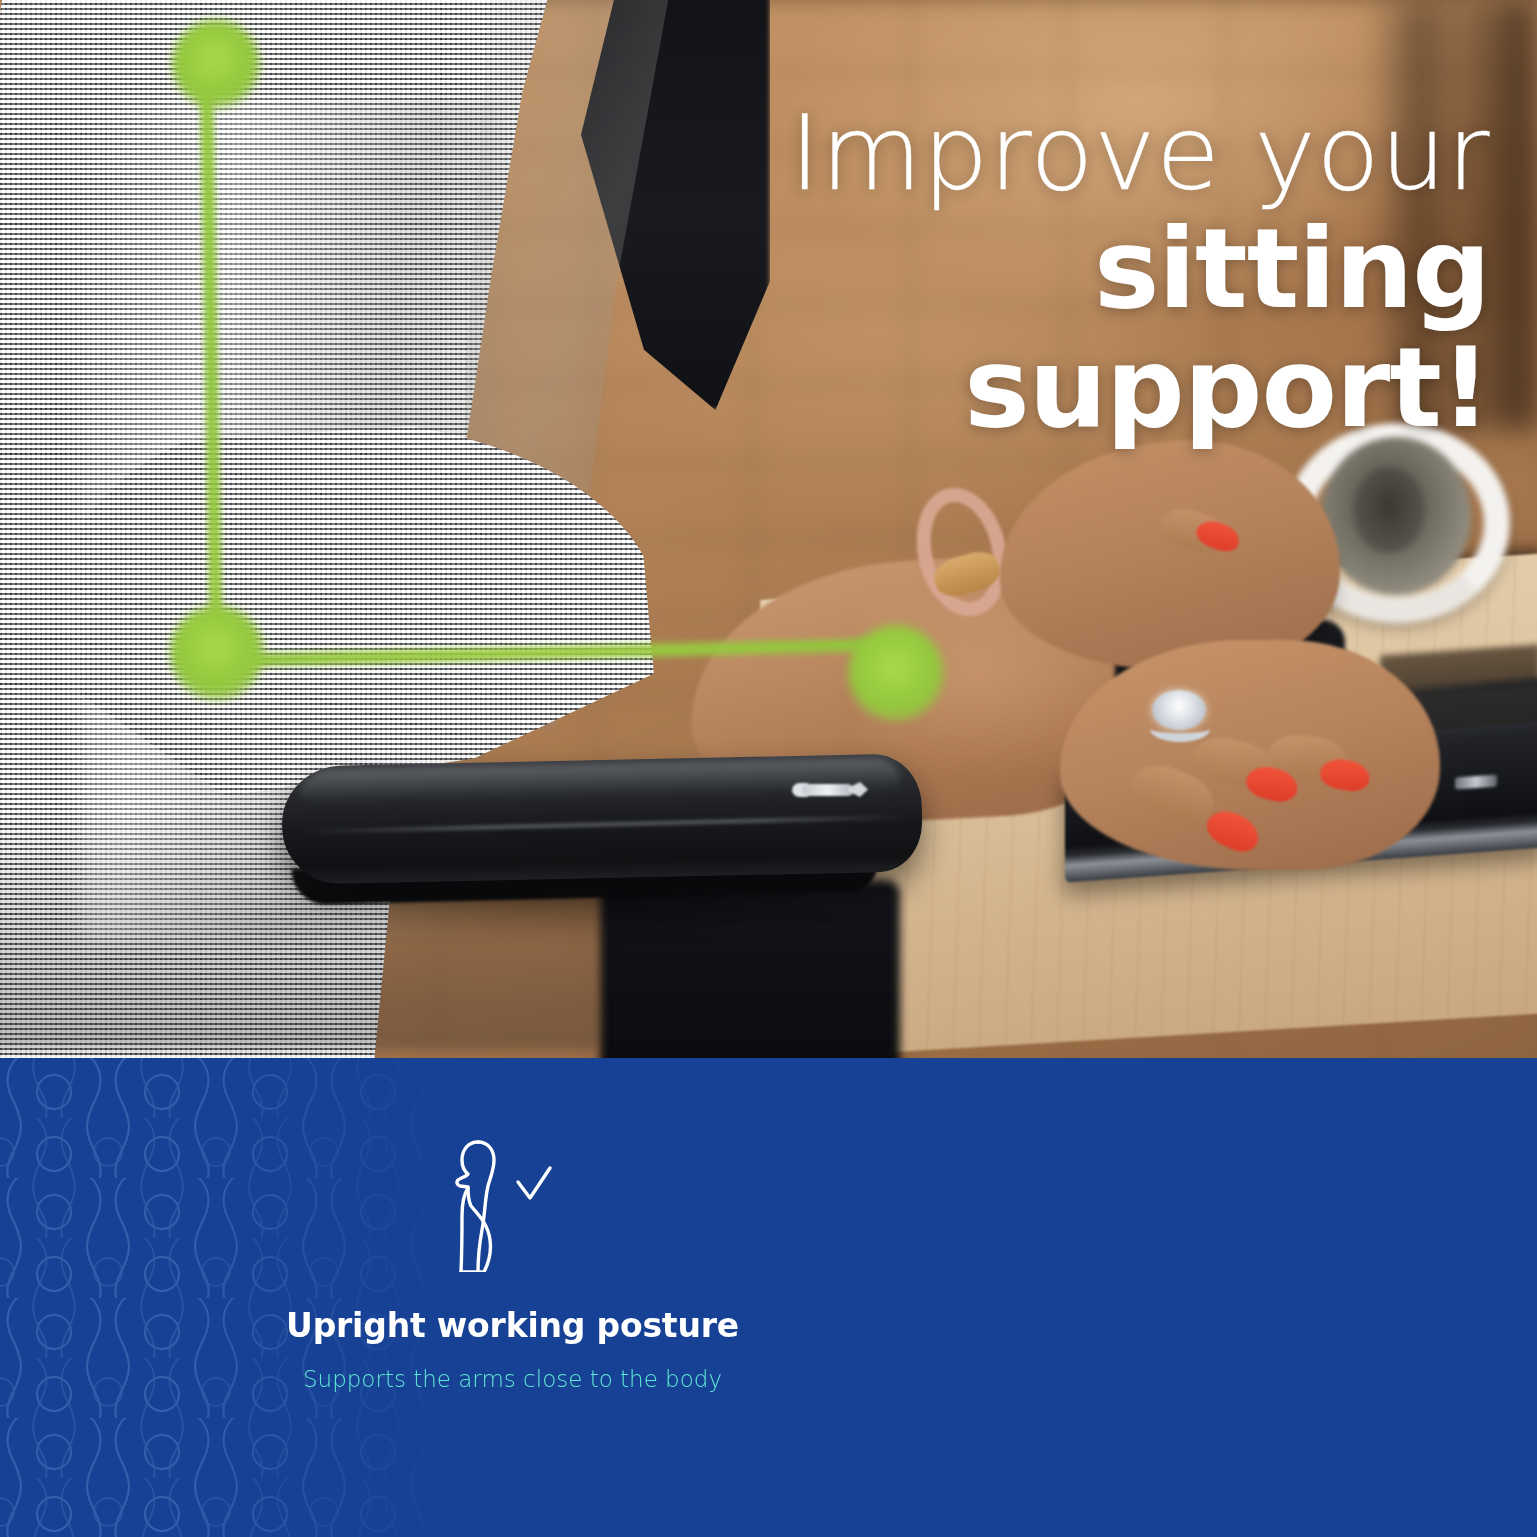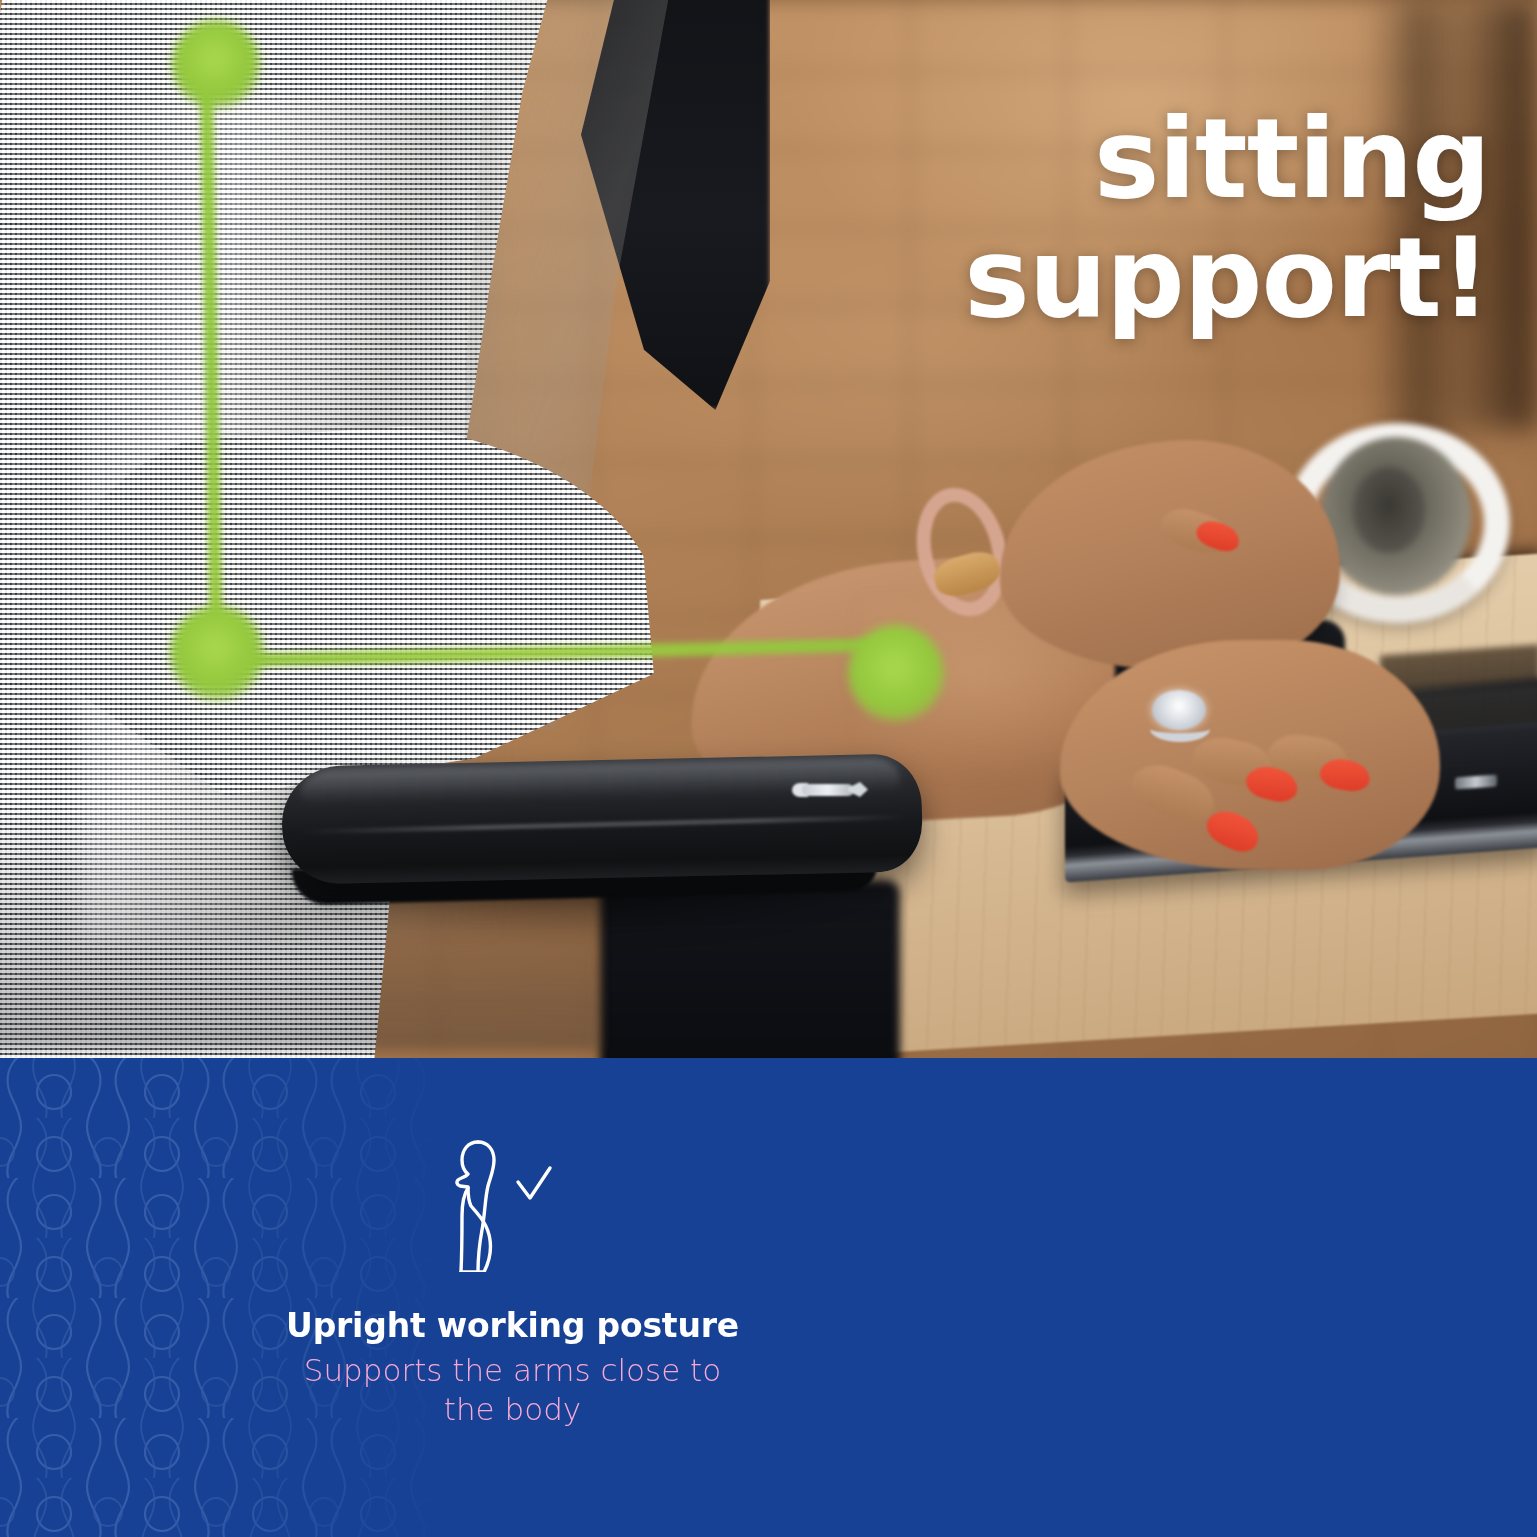--- a/index.html
+++ b/index.html
@@ -358,25 +358,25 @@
   }
 
   .features {
     position:absolute; left:280px; top:64px; width:1030px;
     display:flex; gap:44px; align-items:flex-start;
   }
   .feature { width:465px; text-align:center; color:#fff; }
   .feature-icon { height:150px; display:flex; align-items:flex-end; justify-content:center; margin-bottom:34px; }
   .feature-title {
     display:block; font-size:33px; font-weight:700; letter-spacing:-.2px;
-    font-family:"DejaVu Sans", sans-serif; margin-bottom:6px;
+    font-family:"DejaVu Sans", sans-serif; margin-bottom:20px;
   }
   .feature-desc {
-    display:block; font-size:31px; font-weight:300; line-height:1.27;
-    font-family:"DejaVu Sans", sans-serif; color:#f9a8d4;
+    display:block; font-size:23px; font-weight:300; line-height:1.27;
+    font-family:"DejaVu Sans", sans-serif; color:#5eead4;
   }
 </style>
 </head>
 <body>
 
 <div id="poster">
 
   <div class="photo">
 
     <div class="brick-wall"></div>
@@ -451,20 +451,21 @@
         <div class="lg-r"></div>
     </div>
 
     <div class="green-line-vert"></div>
     <div class="green-line-horiz"></div>
     <div class="green-node gn-shoulder"></div>
     <div class="green-node gn-elbow"></div>
     <div class="green-node gn-wrist"></div>
 
     <div class="headline">
+      <span class="line1">Improve your</span>
       <span class="line2">sitting support!</span>
     </div>
   </div>
 
   <div class="panel">
 
     <svg class="panel-pattern" viewBox="0 0 430 479" preserveAspectRatio="none">
       <defs>
         <pattern id="pebble" width="108" height="120" patternUnits="userSpaceOnUse">
           <path d="M54 -12 C 96 -12 108 16 96 40 C 84 64 84 74 96 96 C 108 120 96 144 54 144

